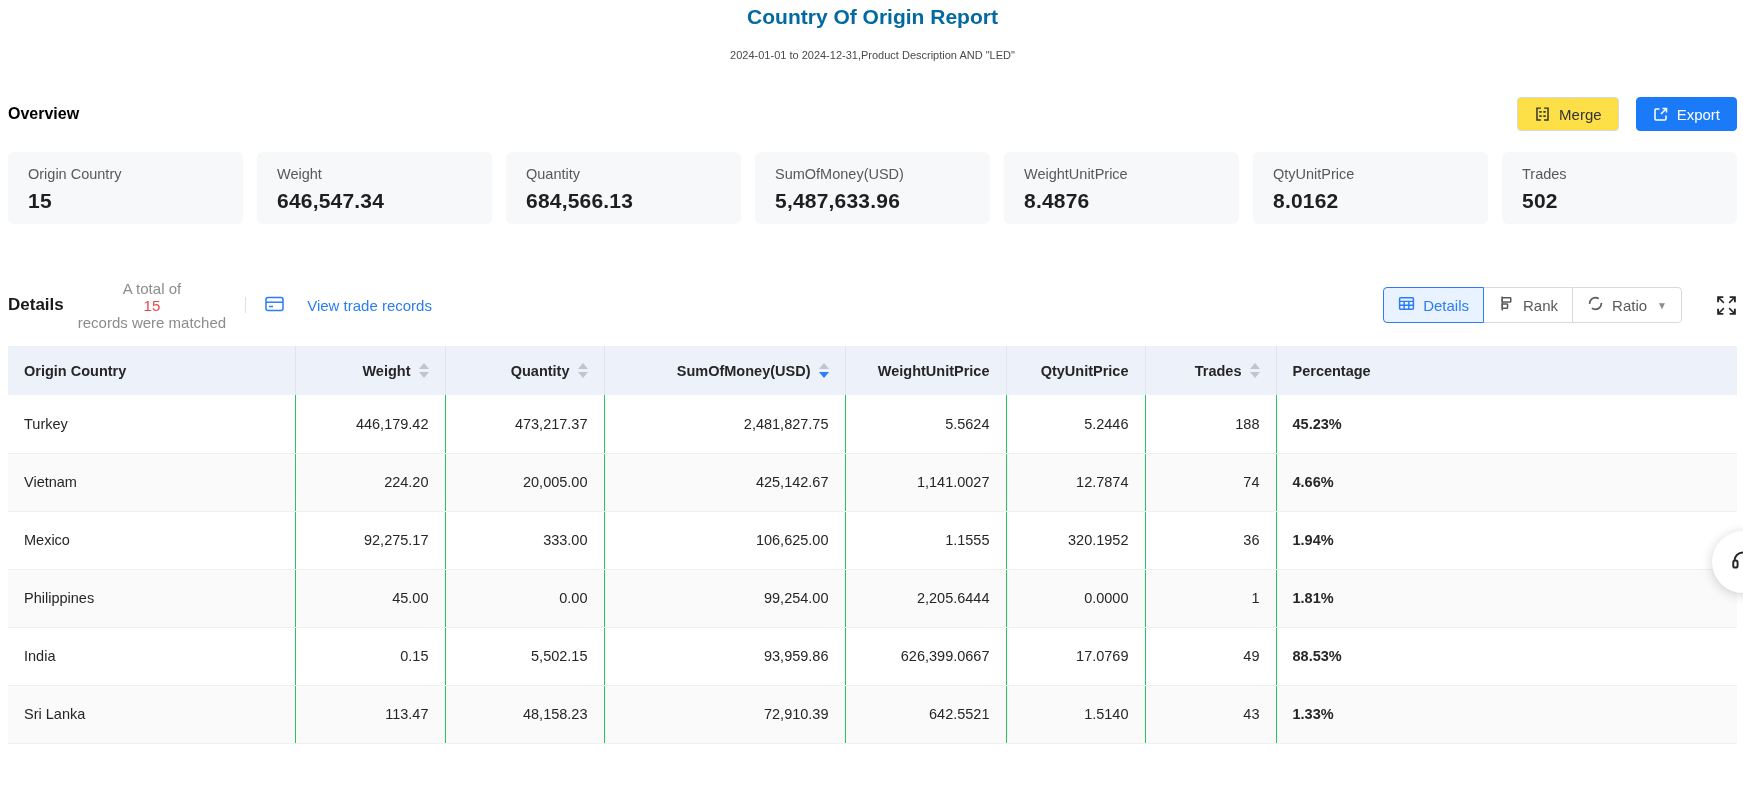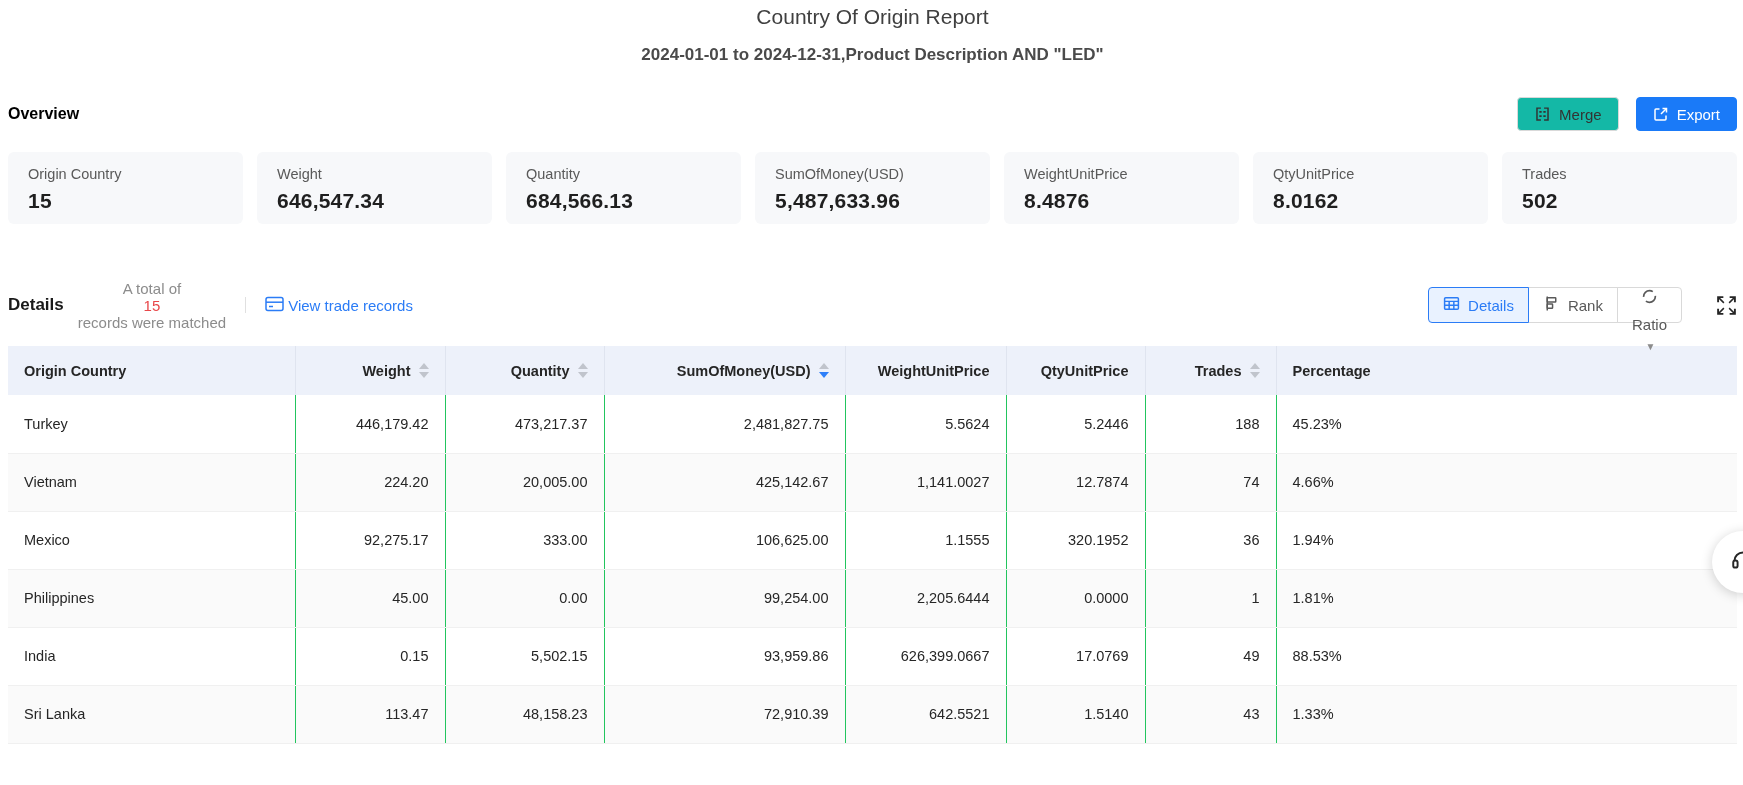--- a/index.html
+++ b/index.html
@@ -5,76 +5,76 @@
   * { box-sizing: border-box; margin: 0; padding: 0; }
   html, body { width: 1743px; height: 785px; overflow: hidden; background: #fff; }
   body {
     font-family: "Liberation Sans", sans-serif;
     color: #262626;
     position: relative;
   }
   .page { padding: 4px 6px 0 8px; }
 
   
-  .report-title { text-align: center; font-size: 21px; font-weight: 400; color: #404040; line-height: 26px; }
-  .report-subtitle { text-align: center; font-size: 17px; font-weight: 700; color: #4a4a4a; margin-top: 14px; line-height: 22px; }
+  .report-title { text-align: center; font-size: 21px; font-weight: 700; color: #0369a1; line-height: 26px; }
+  .report-subtitle { text-align: center; font-size: 11px; font-weight: 400; color: #4a4a4a; margin-top: 14px; line-height: 22px; }
 
   
   .overview-bar { display: flex; align-items: center; margin-top: 31px; height: 34px; }
   .section-title { font-size: 16px; font-weight: 700; color: #000000; }
   .spacer { flex: 1; }
   .btn {
     display: inline-flex; align-items: center; gap: 8px; height: 34px;
     padding: 0 16px; border-radius: 4px; font-size: 15px; cursor: pointer;
-    border: 1px solid #d9d9d9; background: #14b8a6; color: #333;
+    border: 1px solid #d9d9d9; background: #fde047; color: #333;
   }
   .btn-export { background: #1a7af8; border-color: #1a7af8; color: #fff; margin-left: 17px; }
   .btn svg { display: block; }
 
   
   .cards { display: flex; gap: 14px; margin-top: 21px; }
   .card { flex: 1; background: #f7f8fa; border-radius: 6px; height: 72px; padding: 13px 20px; }
   .card-label { font-size: 14.5px; color: #595959; line-height: 18px; }
   .card-value { font-size: 21px; font-weight: 700; color: #1f1f1f; margin-top: 6px; letter-spacing: 0.2px; }
 
   
   .details-bar { display: flex; align-items: center; margin-top: 63px; height: 36px; }
   .details-title { font-size: 17px; font-weight: 700; color: #1a1a1a; }
   .match-text { margin-left: 14px; font-size: 15px; color: #8c8c8c; display: inline-flex; align-items: center; flex-direction: column; }
   .match-count { color: #e84749; margin: 0 7px; }
   .vdivider { width: 1px; height: 16px; background: #e0e0e0; margin: 0 19px; }
-  .link { color: #2b7cf6; font-size: 15px; display: inline-flex; align-items: center; gap: 4px; cursor: pointer; text-decoration: none; }
+  .link { color: #2b7cf6; font-size: 15px; display: inline-flex; align-items: center; gap: 23px; cursor: pointer; text-decoration: none; }
 
   .seg { display: flex; }
   .seg-btn {
     height: 36px; padding: 0 14px; border: 1px solid #d9d9d9; background: #fff;
     color: #595959; font-size: 15px; display: inline-flex; align-items: center; gap: 8px;
     cursor: pointer; margin-left: -1px; position: relative;
   }
   .seg-btn:first-child { border-radius: 4px 0 0 4px; margin-left: 0; }
-  .seg-btn:last-child { border-radius: 0 4px 4px 0; flex-direction: column; }
+  .seg-btn:last-child { border-radius: 0 4px 4px 0; }
   .seg-btn.active { color: #2b7cf6; border-color: #2b7cf6; background: #e9f2ff; z-index: 1; }
   .caret-down { font-size: 10px; color: #8c8c8c; margin-left: 2px; }
   .expand-btn { margin-left: 34px; cursor: pointer; display: inline-flex; }
 
   
   table { width: 100%; margin-top: 23px; border-collapse: collapse; table-layout: fixed; }
   thead th {
     background: #edf1fa; height: 49px; font-size: 14.5px; font-weight: 700; color: #262626;
     border-right: 1px solid #dfe4ef; padding: 0;
   }
   thead th:last-child { border-right: none; }
   .th-inner { display: flex; align-items: center; height: 100%; padding: 0 16px; }
   .th-inner.right { justify-content: flex-end; }
   .th-inner.left { justify-content: flex-start; }
   tbody td {
     height: 58px; font-size: 14.5px; color: #262626;
     border-right: 1px solid #22c55e; border-bottom: 1px solid #f0f0f0; background: #fff;
   }
-  tbody td:last-child { border-right: none; }
+  tbody td:last-child { border-right: none; font-weight: bold; }
   tbody tr:nth-child(even) td { background: #fafafa; }
   td.name { text-align: left; padding-left: 16px; }
   td.num { text-align: right; padding-right: 16px; }
   td.pct { text-align: left; padding-left: 16px; }
 
   .sort { display: inline-flex; flex-direction: column; gap: 3px; margin-left: 8px; cursor: pointer; }
   .sort i { display: block; width: 0; height: 0; border-left: 5px solid transparent; border-right: 5px solid transparent; }
   .sort .up { border-bottom: 6px solid #c0c4cc; }
   .sort .dn { border-top: 6px solid #c0c4cc; }
   .sort .dn.active { border-top-color: #2d7ff9; }

